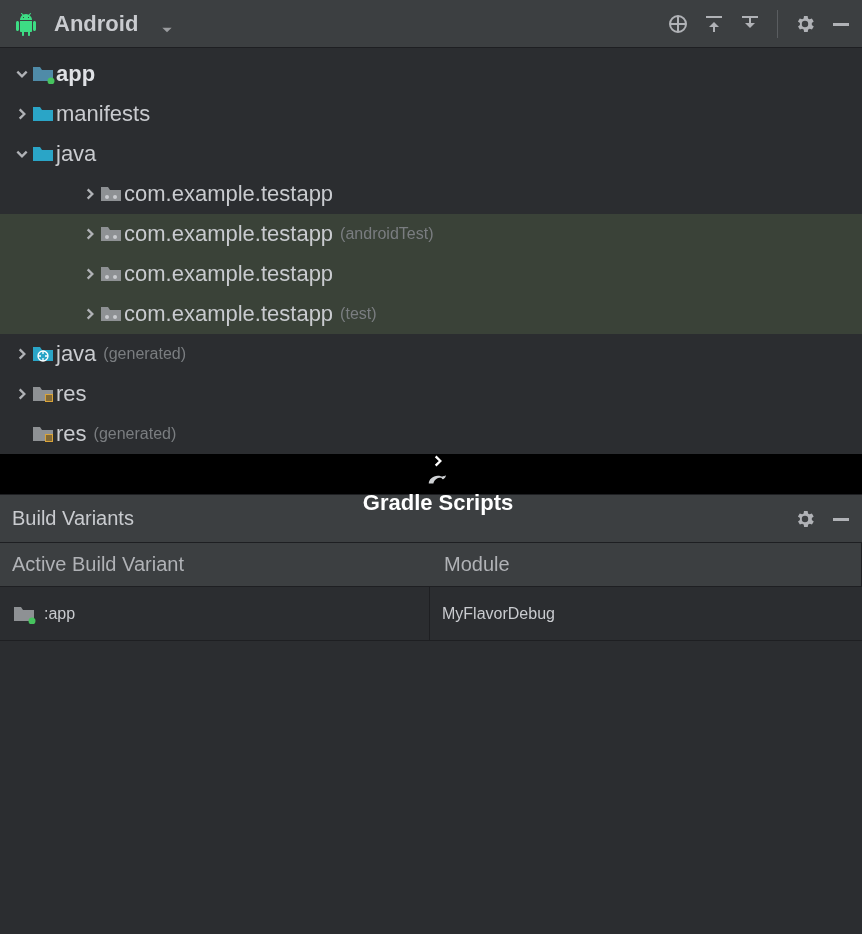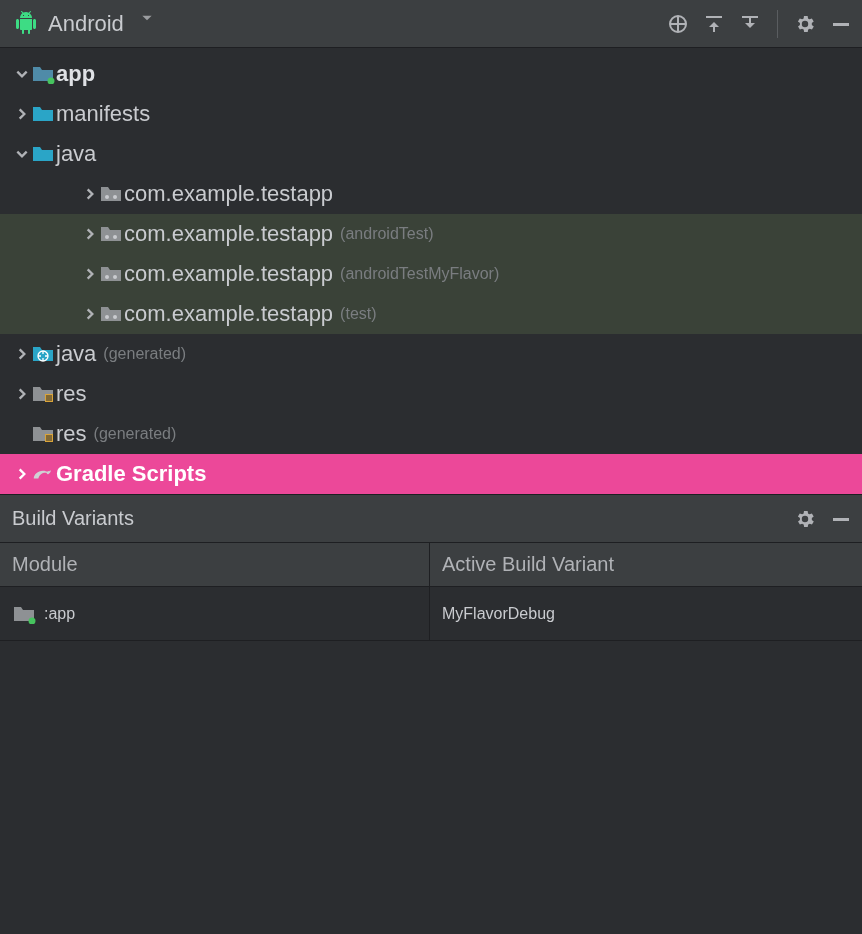--- a/index.html
+++ b/index.html
@@ -16,21 +16,21 @@
   
   .toolbar {
     height: 48px;
     background: #3c3f41;
     display: flex;
     align-items: center;
     justify-content: space-between;
     padding: 0 10px 0 14px;
     border-bottom: 1px solid #1e1f22;
   }
-  .toolbar-left { display: flex; align-items: flex-start; gap: 10px; }
+  .toolbar-left { display: flex; align-items: flex-end; gap: 16px; font-weight: bold; }
   .toolbar-right { display: flex; align-items: center; gap: 14px; }
   .android-logo { width: 24px; height: 24px; }
   .toolbar-title { color: #c9cbcf; font-size: 22px; }
   .chevron-down { width: 14px; height: 14px; margin-left: 6px; }
   .toolbar-icon { width: 22px; height: 22px; cursor: pointer; display:flex; align-items:center; justify-content:center; }
   .toolbar-sep { width:1px; height:28px; background:#5a5d60; margin:0 2px;}
 
   
   .tree {
     background: #2b2d30;
@@ -44,21 +44,21 @@
     padding-left: 14px;
     gap: 1px;
     cursor: pointer;
   }
   .tree-row .expander { width: 16px; display:flex; justify-content:center; }
   .tree-row .icon { width: 24px; height: 20px; display:flex; align-items:center; }
   .tree-row .label { color: #c9cbcf; font-size: 22px; }
   .tree-row .label.bold { font-weight: 700; color: #dfe1e5; }
   .tree-row .suffix { color: #7a7d80; font-size: 16px; margin-left: 6px; }
   .tree-row.highlighted { background: #3a4238; }
-  .tree-row.selected { background: #ec4899; }
+  .tree-row.selected { background: #000000; flex-direction: column; }
   .tree-row.selected .label { color: #fff; font-weight: 700; }
   .tree-row.selected .expander svg path { stroke: #fff; }
   .indent-1 { }
   .indent-2 { padding-left: 82px; }
 
   
   .panel-header {
     height: 48px;
     background: #3c3f41;
     display: flex;
@@ -225,21 +225,20 @@
         </svg>
     </span>
     <span class="icon">
       <svg width="24" height="20" viewBox="0 0 24 20">
           <path fill="#8e9194" d="M2 3h7l2 3h11v11H2z"></path>
           <circle cx="8" cy="13" r="2" fill="#c9cbcf"></circle>
           <circle cx="16" cy="13" r="2" fill="#c9cbcf"></circle>
         </svg>
     </span>
     <span class="label">com.example.testapp</span>
-    <span class="suffix">(androidTestMyFlavor)</span>
   </div>
 
   <div class="tree-row indent-2 highlighted">
     <span class="expander">
       <svg width="14" height="14" viewBox="0 0 12 12">
           <path d="M4 2 L8 6 L4 10" stroke="#b0b2b6" stroke-width="2" fill="none"></path>
         </svg>
     </span>
     <span class="icon">
       <svg width="24" height="20" viewBox="0 0 24 20">
@@ -329,22 +328,22 @@
     <span class="toolbar-icon">
       <svg viewBox="0 0 22 22" width="22" height="22">
           <rect x="3" y="10" width="16" height="3" fill="#b0b2b6"></rect>
         </svg>
     </span>
   </div>
 </div>
 
 <div class="bv-table">
   <div class="bv-head">
+    <div class="col col-variant">Active Build Variant</div>
     <div class="col col-module">Module</div>
-    <div class="col col-variant">Active Build Variant</div>
   </div>
   <div class="bv-row">
     <div class="col col-module">
       <span class="icon">
         <svg width="24" height="20" viewBox="0 0 24 20">
             <path fill="#8e9194" d="M2 3h7l2 3h11v11H2z"></path>
             <circle cx="20" cy="17" r="3.5" fill="#46c35e"></circle>
           </svg>
       </span>
       <span>:app</span>

